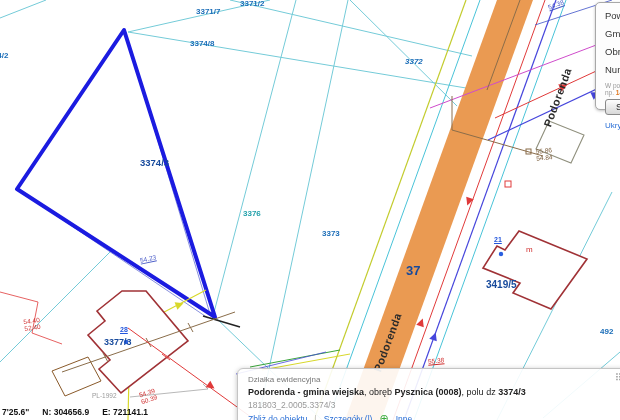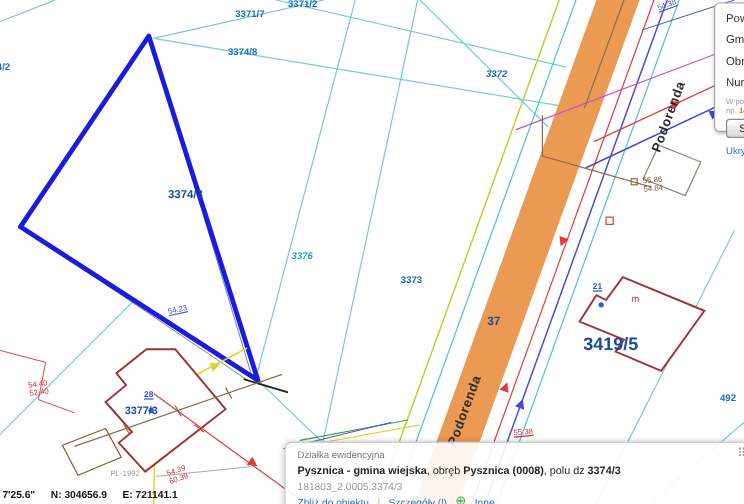--- a/index.html
+++ b/index.html
@@ -3,21 +3,21 @@
 <meta charset="utf-8">
 <style>
   html,body{margin:0;padding:0;}
   body{width:620px;height:420px;overflow:hidden;background:#fff;
        font-family:"Liberation Sans", sans-serif;}
   .stage{position:relative;width:620px;height:420px;overflow:hidden;background:#fff;}
   .stage svg{position:absolute;left:0;top:0;}
   .lbl{position:absolute;white-space:nowrap;line-height:1;}
   .parcel{color:#1a6db8;font-size:8px;font-weight:700;}
   .parcel-sel{color:#174a9c;font-size:9.5px;font-weight:700;}
-  .parcel-teal{color:#21a0aa;font-size:8px;font-weight:700;font-style:italic;}
+  .parcel-teal{color:#21a0aa;font-size:8px;font-weight:700;}
   .road-name{color:#2b2b2b;font-size:11px;font-weight:700;width:90px;text-align:center;
              transform:rotate(-70deg);letter-spacing:.5px;}
   .meas{font-size:6.5px;color:#d03030;}
   .meas-blue{font-size:6.5px;color:#4a5cc8;text-decoration:underline;}
   .meas-brown{font-size:6.5px;color:#7a5c3a;}
   .meas span{display:block;}
   .meas-brown span{display:block;}
   .addr{color:#2255dd;font-size:7px;font-weight:700;text-decoration:underline;}
   .letter-m{color:#d03030;font-size:8px;}
   .datum{color:#999;font-size:6.5px;}
@@ -144,24 +144,24 @@
     </g>
   </svg>
 
   <div class="lbl parcel" style="left:240px;top:0;">3371/2</div>
   <div class="lbl parcel" style="left:196px;top:8px;">3371/7</div>
   <div class="lbl parcel" style="left:190px;top:40px;">3374/8</div>
   <div class="lbl parcel" style="left:-16px;top:52px;">3374/2</div>
   <div class="lbl parcel" style="left:405px;top:58px;font-style:italic;">3372</div>
   <div class="lbl parcel-sel" style="left:140px;top:158px;">3374/3</div>
   <div class="lbl parcel-teal" style="left:243px;top:210px;">3376</div>
-  <div class="lbl parcel" style="left:334px;top:230px;">3373</div>
+  <div class="lbl parcel" style="left:322px;top:230px;">3373</div>
   <div class="lbl parcel-sel" style="left:104px;top:338px;font-size:9px;">3377/3</div>
-  <div class="lbl parcel-sel" style="left:486px;top:280px;font-size:15px;">3419/5</div>
-  <div class="lbl parcel-sel" style="left:406px;top:264px;font-size:10px;">37</div>
+  <div class="lbl parcel-sel" style="left:486px;top:280px;font-size:10px;">3419/5</div>
+  <div class="lbl parcel-sel" style="left:406px;top:264px;font-size:13px;">37</div>
   <div class="lbl parcel" style="left:600px;top:328px;">492</div>
 
   <div class="lbl road-name" style="left:513px;top:92px;">Podorenda</div>
   <div class="lbl road-name" style="left:343px;top:337px;">Podorenda</div>
 
   <div class="lbl meas-blue" style="left:140px;top:256px;transform:rotate(-12deg);">54.23</div>
   <div class="lbl meas-blue" style="left:548px;top:2px;transform:rotate(-20deg);">54.38</div>
   <div class="lbl meas" style="left:428px;top:358px;transform:rotate(-5deg);text-decoration:underline;">55.38</div>
   <div class="lbl meas" style="left:24px;top:318px;transform:rotate(-8deg);">
     <span>54.40</span>
@@ -192,21 +192,21 @@
     <div class="row">Numer</div>
     <div class="hint1">W polu</div>
     <div class="hint2"><span>np. </span><b>14</b></div>
     <button>Szukaj</button>
     <div class="hide-link">Ukryj panel</div>
   </div>
 
   <div class="popup">
     <div class="grip">⠿</div>
     <div class="type">Działka ewidencyjna</div>
-    <div class="main"><b>Pysznica - gmina wiejska</b><span>, obręb </span><b>Pysznica (0008)</b><span>, polu dz </span><b>3374/3</b></div>
+    <div class="main"><b>Podorenda - gmina wiejska</b><span>, obręb </span><b>Pysznica (0008)</b><span>, polu dz </span><b>3374/3</b></div>
     <div class="ident">181803_2.0005.3374/3</div>
     <div class="links">
       <a class="plain">Zbliż do obiektu</a>
       <span class="sep">|</span>
       <a class="plain">Szczegóły (l)</a>
       <span class="plus">⊕</span>
       <a class="plain">Inne</a>
     </div>
   </div>
 

